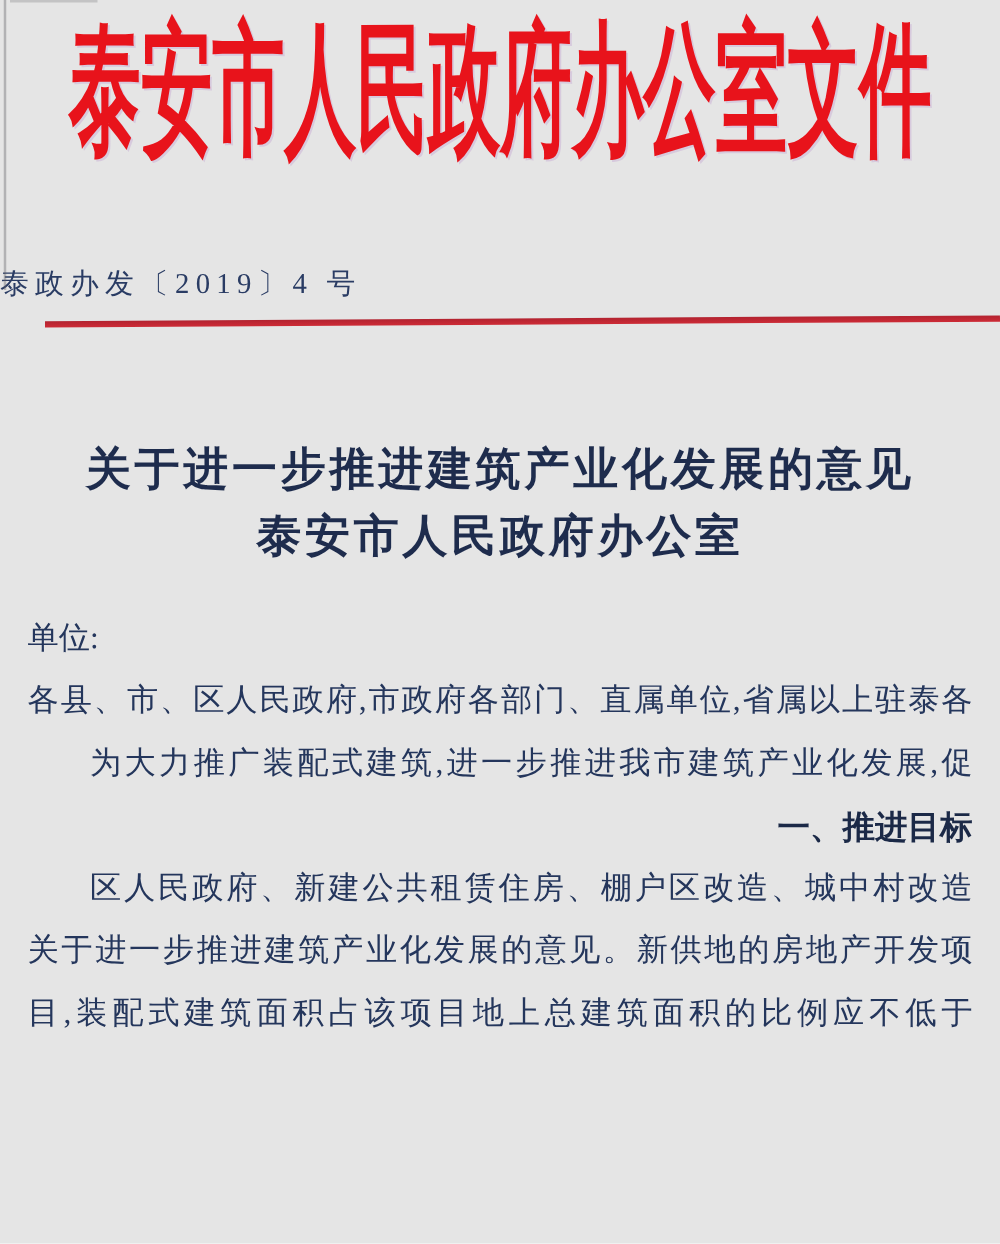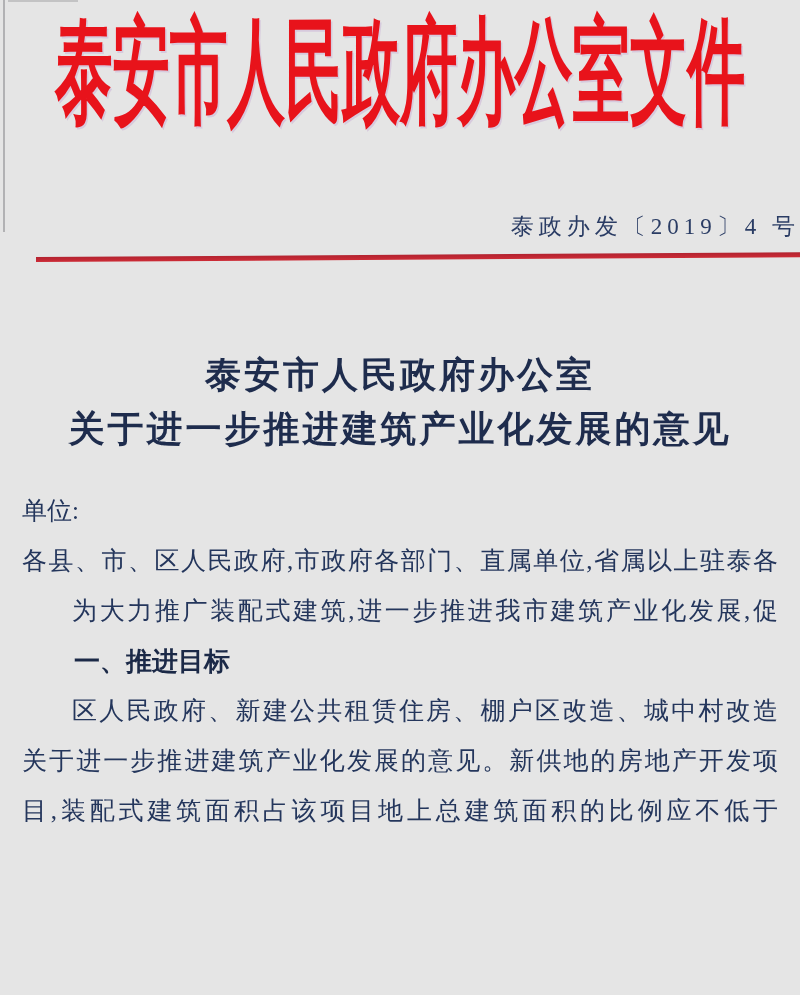--- a/index.html
+++ b/index.html
@@ -40,21 +40,21 @@
     font-weight: 900;
     color: #e8131b;
     transform: scaleX(0.5);
     transform-origin: 50% 50%;
     text-shadow: 3px 2px 0 rgba(140, 60, 180, 0.16);
   }
 
   
   .docnum {
     margin-top: 74px;
-    text-align: right;
+    text-align: left;
     font-size: 23px;
     line-height: 32px;
     letter-spacing: 5px;
     color: #2a3c64;
   }
 
   
   .redline {
     height: 5px;
     margin: 14px 0 0 36px;
@@ -76,21 +76,21 @@
 
   
   .body {
     margin: 30px 22px 0 22px;
     font-size: 25px;
     line-height: 50px;
     color: #24365c;
   }
   .line { min-height: 50px; }
   .fill { text-align: justify; text-align-last: justify; }
-  .indent { text-indent: 2em; }
+  .indent { text-indent: 2em; text-align: right; }
   .heading {
     font-weight: 700;
     font-size: 26px;
     color: #1b2947;
     font-family: "Liberation Sans", "DejaVu Sans", sans-serif;
   }
 </style>
 </head>
 <body>
 
@@ -101,22 +101,22 @@
 
   <div class="banner">
     <span class="banner-text">泰安市人民政府办公室文件</span>
   </div>
 
   <div class="docnum">泰政办发〔2019〕4 号</div>
 
   <div class="redline"></div>
 
   <div class="title">
+    <div>关于进一步推进建筑产业化发展的意见</div>
     <div>泰安市人民政府办公室</div>
-    <div>关于进一步推进建筑产业化发展的意见</div>
   </div>
 
   <div class="body">
 
     <div class="line">单位:</div>
     <div class="line fill">各县、市、区人民政府,市政府各部门、直属单位,省属以上驻泰各</div>
 
     <div class="line fill indent">为大力推广装配式建筑,进一步推进我市建筑产业化发展,促</div>
 
     <div class="line indent heading">一、推进目标</div>

